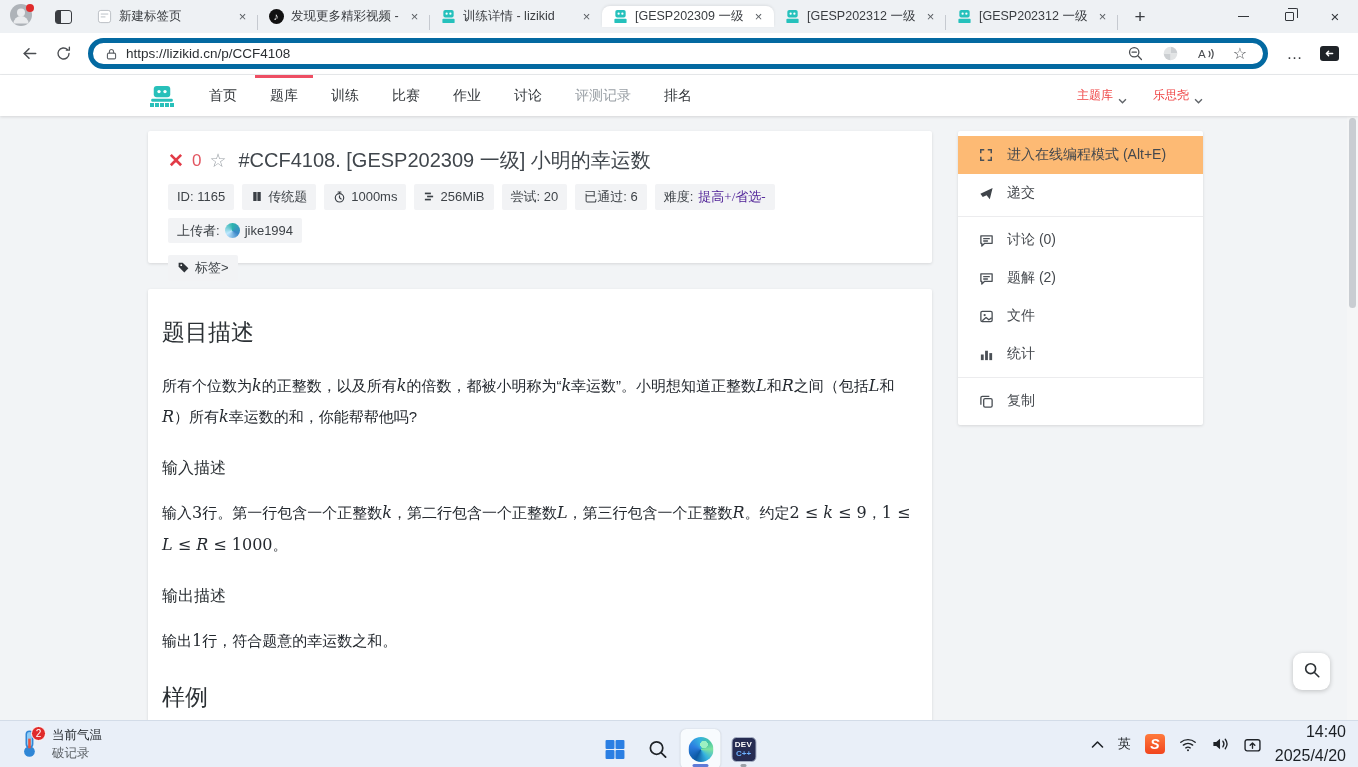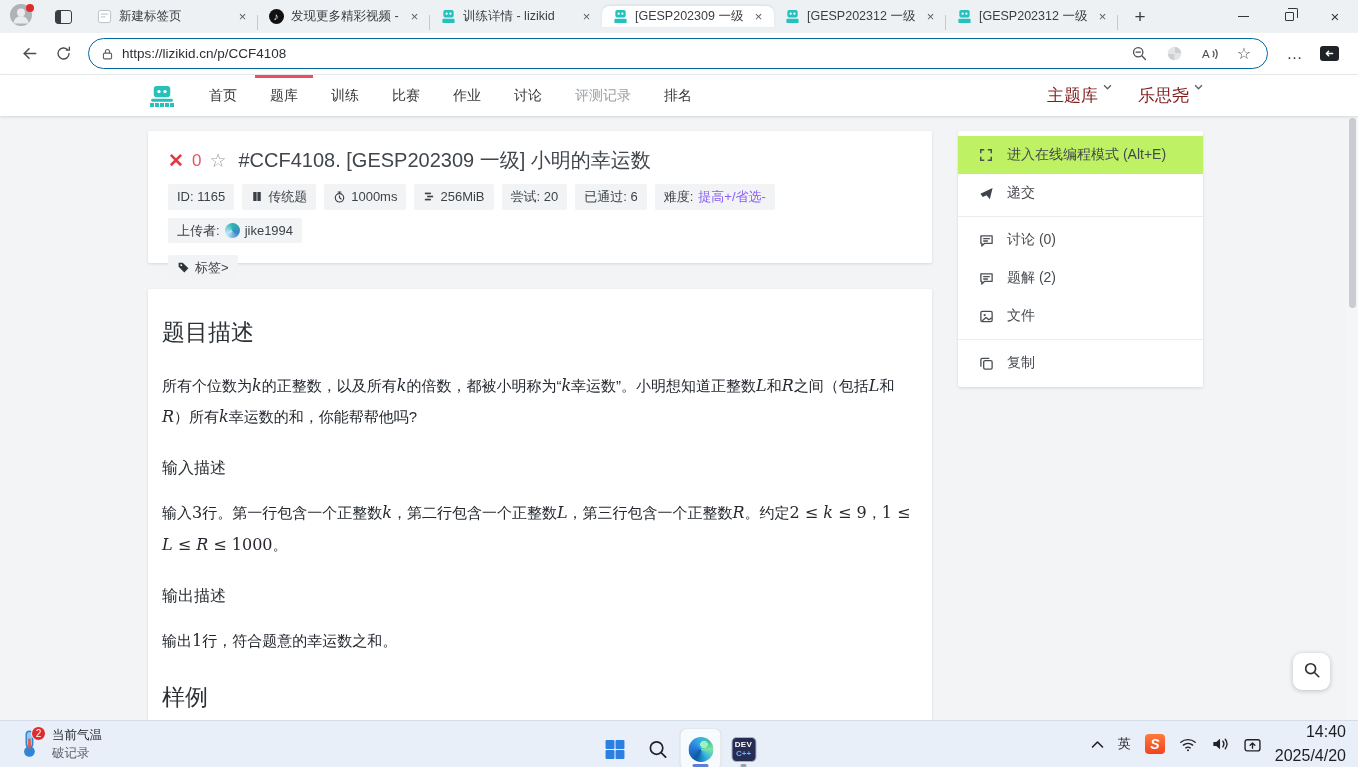--- a/index.html
+++ b/index.html
@@ -28,68 +28,68 @@
   .newtab-btn { width:28px; height:28px; margin-left:8px; display:flex; align-items:center; justify-content:center; font-size:19px; color:#3a3d41; border-radius:6px; cursor:pointer; }
   .win-controls { margin-left:auto; display:flex; height:33px; }
   .win-btn { width:46px; height:33px; display:flex; align-items:center; justify-content:center; color:#33373b; cursor:pointer; font-size:15px; }
   .min-glyph { width:11px; border-top:1.2px solid #33373b; display:inline-block; }
   .restore-glyph { width:9px; height:9px; border:1.2px solid #33373b; border-radius:1px; position:relative; display:inline-block; }
   .restore-glyph::before { content:""; position:absolute; left:2px; bottom:2px; width:9px; height:9px; border:1.2px solid #33373b; border-left:none; border-bottom:none; border-radius:0 2px 0 0; }
 
   
   .toolbar { height:42px; background:#fff; border-bottom:1px solid #e9ebed; display:flex; align-items:center; padding:0 12px; flex:0 0 auto; }
   .tool-btn { width:34px; height:34px; border-radius:6px; display:flex; align-items:center; justify-content:center; color:#4a4d51; cursor:pointer; flex:0 0 auto; }
-  .url-pill { flex:1; height:31px; border:1px solid #0369a1; border-radius:16px; display:flex; align-items:center; padding:0 12px; margin:0 10px 0 8px; background:#fff; }
+  .url-pill { flex:1; height:31px; border:5px solid #0369a1; border-radius:16px; display:flex; align-items:center; padding:0 12px; margin:0 10px 0 8px; background:#fff; }
   .url-input { flex:1; border:none; outline:none; background:transparent; font-size:13.5px; color:#2b2f33; font-family:"Liberation Sans",sans-serif; padding:0 0 0 8px; }
   .pill-icons { display:flex; align-items:center; gap:18px; padding-right:4px; }
   .pill-icon { display:flex; align-items:center; justify-content:center; cursor:pointer; color:#4a4d51; }
   .star-glyph { font-size:16px; color:#4a4d51; }
   .dots-btn { font-size:16px; letter-spacing:1px; color:#3a3d41; }
   .sidebar-toggle { width:19px; height:15px; background:#1f2328; border-radius:3px; display:flex; align-items:center; justify-content:center; }
 
   
   .navbar { height:41px; background:#fff; box-shadow:0 1px 3px rgba(0,0,0,.13); position:relative; z-index:3; flex:0 0 auto; }
   .nav-inner { height:100%; margin:0 155px 0 148px; display:flex; align-items:center; gap:33px; }
   .site-logo { width:28px; display:flex; flex-direction:column; align-items:center; gap:1px; cursor:pointer; }
   .logo-textbar { width:24px; height:4px; display:flex; gap:1px; }
   .logo-textbar i { flex:1; background:#28c0ba; height:4px; }
   .nav-item { font-size:14px; color:#33373b; height:100%; display:flex; align-items:center; position:relative; cursor:pointer; white-space:nowrap;text-align:center; }
   .nav-item.active::before { content:""; position:absolute; top:0; left:-15px; right:-15px; height:3px; background:#ee4e63; }
   .nav-item.muted { color:#9aa0a6; }
   .nav-spacer { flex:1; }
   .nav-right { display:flex; align-items:center; gap:26px; }
-  .nav-drop { display:flex; align-items:flex-start; gap:5px; font-size:17px; color:#7f1d1d; cursor:pointer; white-space:nowrap; }
+  .nav-drop { display:flex; align-items:flex-end; gap:5px; font-size:12px; color:#ef4444; cursor:pointer; white-space:nowrap; }
 
   
   .page { position:relative; height:604px; background:#f2f4f6; overflow:hidden; flex:0 0 auto; }
   .card { position:absolute; background:#fff; border-radius:2px; box-shadow:0 1px 3px rgba(20,20,20,.12); }
   .title-card { left:148px; top:15px; width:784px; height:132px; padding:16px 20px; }
   .title-row { display:flex; align-items:center; gap:8px; }
   .fail-x { color:#e23b47; font-weight:700; font-size:19px; line-height:1; }
   .fail-count { color:#e25560; font-size:17px; }
   .fav-star { color:#9aa0a6; font-size:19px; cursor:pointer; line-height:1; }
   .problem-title { font-size:20px; font-weight:400; color:#40464c; margin:0 0 0 4px; }
   .badges { margin-top:10px; display:flex; gap:8px; flex-wrap:wrap; }
   .badge { background:#f2f3f5; padding:5px 9px; font-size:13px; color:#3e4348; display:inline-flex; align-items:center; gap:5px; border-radius:2px; line-height:1.2; }
-  .diff-link { color:#8b5cf6; cursor:pointer; }
+  .diff-link { color:#4c1d95; cursor:pointer;font-family:Liberation Serif, serif; }
   .mini-avatar { width:15px; height:15px; border-radius:50%; background:conic-gradient(#2bb3ae, #3b87c8, #bfe8ff, #2bb3ae); display:inline-block; }
   .tags-row { margin-top:12px; display:flex; }
 
   .content-card { left:148px; top:173px; width:784px; height:620px; padding:28px 14px; }
   .content-card h2 { font-size:23px; font-weight:500; color:#2b3034; margin:0 0 22px; }
   .content-card h3 { font-size:16px; font-weight:500; color:#2b3034; margin:0 0 18px; }
   .content-card p { font-size:15px; line-height:1.95; margin:0 0 26px; color:#24292f; }
   .h-samples { margin-top:16px !important; }
   .seg-t { }
   .seg-m  { font-family:"DejaVu Serif", serif; font-size:16px; }
   .seg-mi { font-family:"DejaVu Serif", serif; font-style:italic; font-size:16px; }
 
   .sidebar-card { left:958px; top:15px; width:245px; padding:5px 0; }
   .side-item { height:38px; display:flex; align-items:center; gap:13px; padding:0 20px; font-size:14px; color:#45494e; cursor:pointer; }
-  .side-item.hl { background:#bef264;text-align:right; }
+  .side-item.hl { background:#fdba74;text-align:right; }
   .side-icon { width:16px; display:flex; align-items:center; justify-content:center; }
   .side-divider { height:1px; background:#ececee; margin:4px 0; }
 
   .float-search { position:absolute; right:28px; top:537px; width:37px; height:37px; border-radius:9px; background:#fff; border:none; box-shadow:0 1px 5px rgba(0,0,0,.22); display:flex; align-items:center; justify-content:center; cursor:pointer; }
 
   .page-scrollbar { position:absolute; right:0; top:0; width:11px; height:100%; background:#f5f6f7; }
   .page-scroll-thumb { position:absolute; right:2px; top:2px; width:7px; height:190px; border-radius:4px; background:#c9cdd2; cursor:pointer; }
 
   
   .taskbar { height:47px; background:#e9eff8; border-top:1px solid #d3dce8; position:relative; flex:0 0 auto; }
@@ -427,20 +427,30 @@
       <div class="side-item">
         <span class="side-icon">
           <svg width="15" height="15" viewBox="0 0 16 16" fill="none" stroke="#4a4f55" stroke-width="1.4">
               <rect x="2" y="2.5" width="12" height="11" rx="1.5"></rect>
               <circle cx="6" cy="6.5" r="1.2" fill="#4a4f55" stroke="none"></circle>
               <path d="M3.5 12.5 7.5 9l3 2.5 3-2" stroke-linejoin="round"></path>
             </svg>
         </span>
         <span>文件</span>
       </div>
+      <div class="side-item">
+        <span class="side-icon">
+          <svg width="15" height="15" viewBox="0 0 16 16" fill="#4a4f55">
+              <rect x="2" y="8" width="3" height="6"></rect>
+              <rect x="6.5" y="4" width="3" height="10"></rect>
+              <rect x="11" y="6.5" width="3" height="7.5"></rect>
+            </svg>
+        </span>
+        <span>统计</span>
+      </div>
       <div class="side-divider"></div>
       <div class="side-item">
         <span class="side-icon">
           <svg width="15" height="15" viewBox="0 0 16 16" fill="none" stroke="#4a4f55" stroke-width="1.4">
               <rect x="5" y="5" width="9" height="9" rx="1.5"></rect>
               <path d="M11 2.5H3.5A1.5 1.5 0 0 0 2 4v7.5"></path>
             </svg>
         </span>
         <span>复制</span>
       </div>

